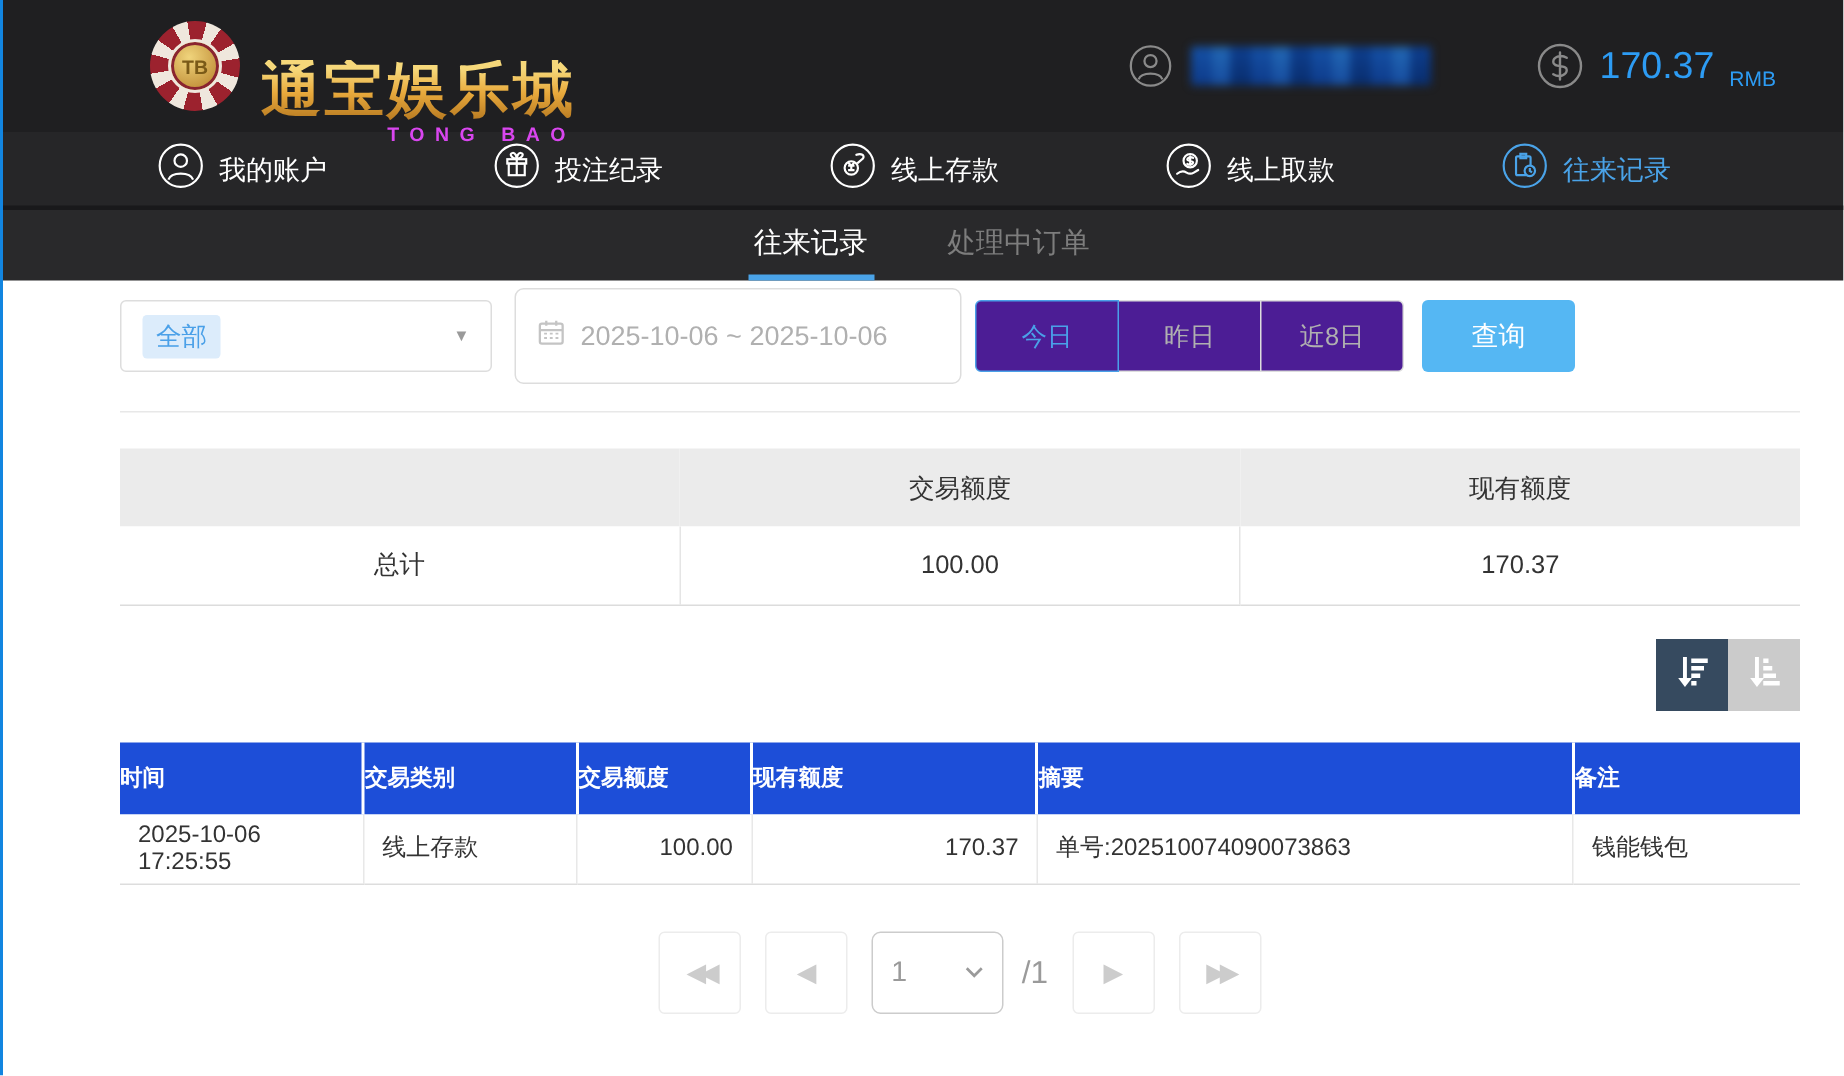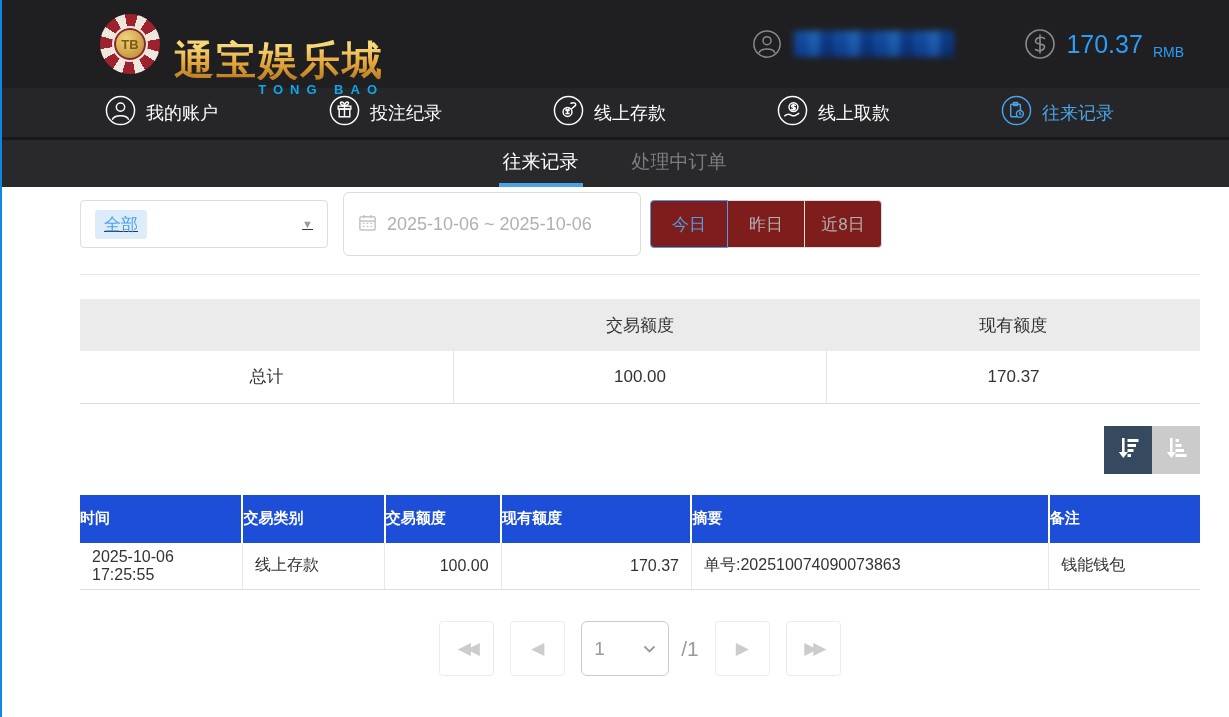--- a/index.html
+++ b/index.html
@@ -18,21 +18,21 @@
     display:flex; align-items:center; justify-content:center; }
   .chip-inner { width:36px; height:36px; border-radius:50%;
     background:radial-gradient(circle at 38% 32%, #f0d47c, #c2913a 75%);
     border:2px solid #efe7dd; box-shadow:0 0 0 2px #8a2430 inset;
     display:flex; align-items:center; justify-content:center;
     color:#7a5a18; font-weight:bold; font-size:13px; }
   .brand { display:flex; flex-direction:column; line-height:1; }
   .brand-cn { font-size:40px; font-weight:bold; letter-spacing:2px;
     background:linear-gradient(180deg,#f6d87a 15%, #e8a93c 55%, #b87b22);
     -webkit-background-clip:text; background-clip:text; color:transparent;margin-top:48px; }
-  .brand-en { font-size:13px; font-weight:bold; color:#0ea5e9; letter-spacing:7px; align-self:flex-end; margin-top:3px; }
+  .brand-en { font-size:13px; font-weight:bold; color:#d946ef; letter-spacing:7px; align-self:flex-end; margin-top:3px; }
 
   .header-right { margin-left:auto; margin-right:45px; display:flex; align-items:center; }
   .user-blur { width:160px; height:26px; margin-left:12px; border-radius:2px;
     background:
       repeating-linear-gradient(90deg,#2e5f8f 0 14px,#4a7aa2 14px 26px,#1e4a74 26px 40px),
       linear-gradient(180deg,#3a6c98,#274f7a);
     background-blend-mode:overlay; filter:blur(3px); }
   .balance { display:flex; align-items:center; margin-left:70px; gap:10px; }
   .balance-amount { color:#2d9cf4; font-size:25px; }
   .balance-cur { color:#2d9cf4; font-size:14px; margin-top:16px; }
@@ -48,28 +48,28 @@
   
   .sub-nav { height:47px; background:#29292b; display:flex; justify-content:center; gap:45px; }
   .sub-tab { font-size:19px; color:#7d7d7d; display:flex; align-items:center; padding:0 4px;
     border-bottom:4px solid transparent; cursor:pointer; }
   .sub-tab.active { color:#fff; border-bottom-color:#4aa3e8; }
 
   
   .content { padding:13px 29px 0 80px; width:1229px; }
   .filter-row { display:flex; align-items:center; height:48px; }
   .type-select { width:248px; height:48px; border:1px solid #ddd; border-radius:4px;
-    display:flex; align-items:center; justify-content:space-between; padding:0 14px; cursor:pointer;text-decoration:underline; }
+    display:flex; align-items:center; justify-content:space-between; padding:0 14px; cursor:pointer; }
   .type-chip { background:#dcecfb; color:#4aa0e8; font-size:17px; padding:3px 9px; border-radius:3px; }
   .select-caret { color:#9a9a9a; font-size:11px; }
   .date-field { width:298px; height:64px; border:1px solid #ddd; border-radius:6px; margin-left:15px;
     display:flex; align-items:center; padding:0 14px; gap:10px; cursor:pointer; }
   .date-text { color:#b0b0b0; font-size:18px; white-space:nowrap; }
   .btn-group { display:flex; margin-left:9px; }
-  .range-btn { width:78px; height:48px; background:#7f1d1d; border:1px solid #ddd; margin-left:-1px;
+  .range-btn { width:96px; height:48px; background:#4c1d95; border:1px solid #ddd; margin-left:-1px;
     color:#b0b0b0; font-size:17px; cursor:pointer; }
   .range-btn:first-child { border-radius:4px 0 0 4px; margin-left:0; }
   .range-btn:last-child { border-radius:0 4px 4px 0; }
   .range-btn.active { color:#4aa0e8; border-color:#4aa0e8; position:relative; z-index:2; }
   .search-btn { width:102px; height:48px; margin-left:12px; background:#55b7f3; border:none;
     border-radius:4px; color:#fff; font-size:18px; cursor:pointer; }
 
   .divider { border-top:1px solid #e8e8e8; margin-top:26px; width:1120px; }
 
   
@@ -222,20 +222,21 @@
           <path d="M5 11h2M9 11h2M13 11h2M5 14h2M9 14h2M13 14h2" stroke-width="1.3"></path>
         </svg>
       </span>
       <span class="date-text">2025-10-06 ~ 2025-10-06</span>
     </div>
     <div class="btn-group">
       <button class="range-btn active">今日</button>
       <button class="range-btn">昨日</button>
       <button class="range-btn">近8日</button>
     </div>
+    <button class="search-btn">查询</button>
   </div>
 
   <div class="divider"></div>
 
   <table class="summary-table">
     <thead>
       <tr>
         <td></td>
         <td>交易额度</td>
         <td>现有额度</td>

